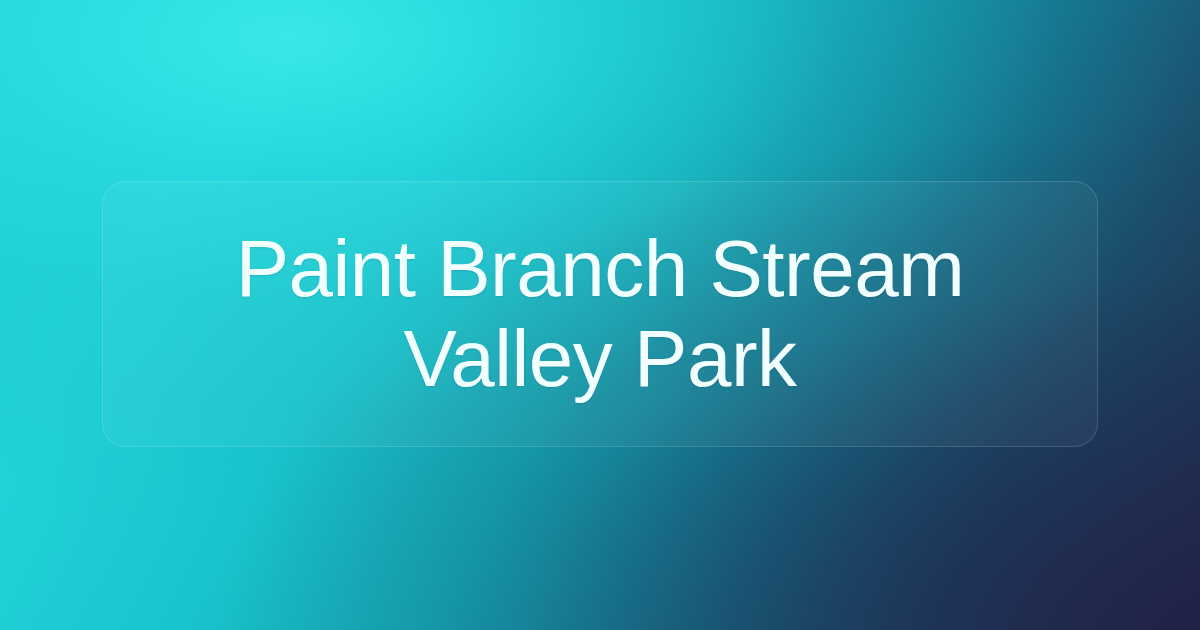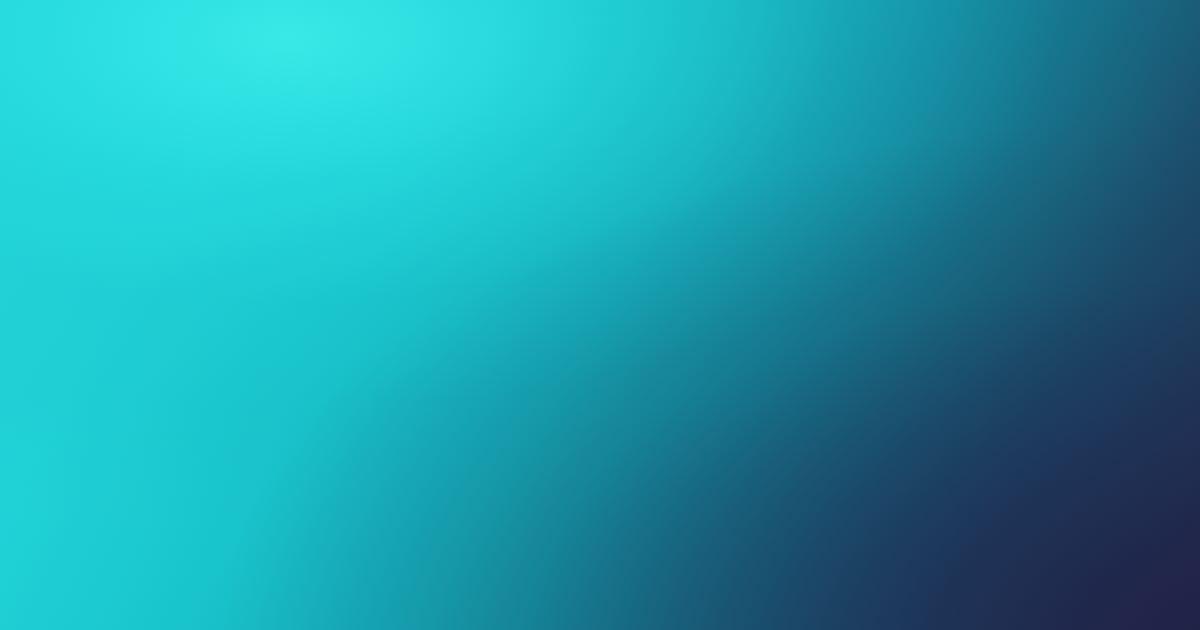--- a/index.html
+++ b/index.html
@@ -95,14 +95,18 @@
 </style>
 </head>
 <body>
 
 <div id="og-card">
 
   <div class="bg-gradient-base"></div>
   <div class="bg-glow"></div>
   <div class="bg-shade"></div>
 
+  <div class="title-card">
+    <h1 class="title-text">Paint Branch Stream
+Valley Park</h1>
+  </div>
 
 </div>
 
 </body></html>

